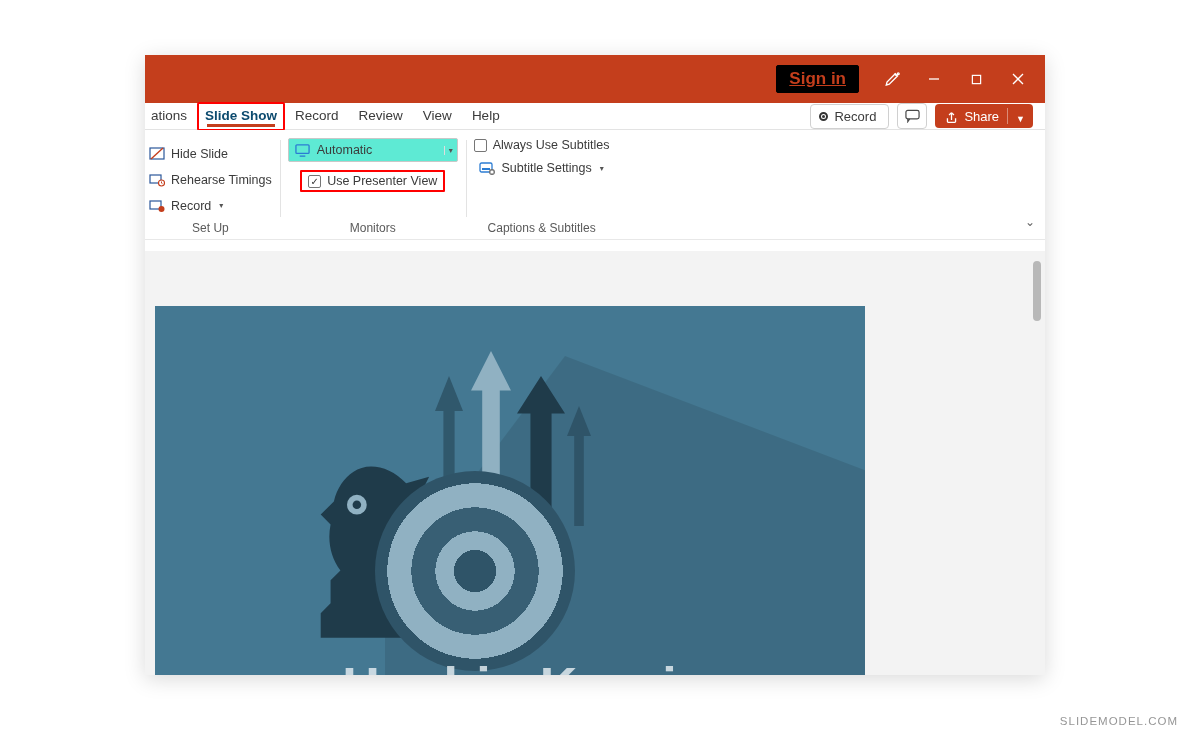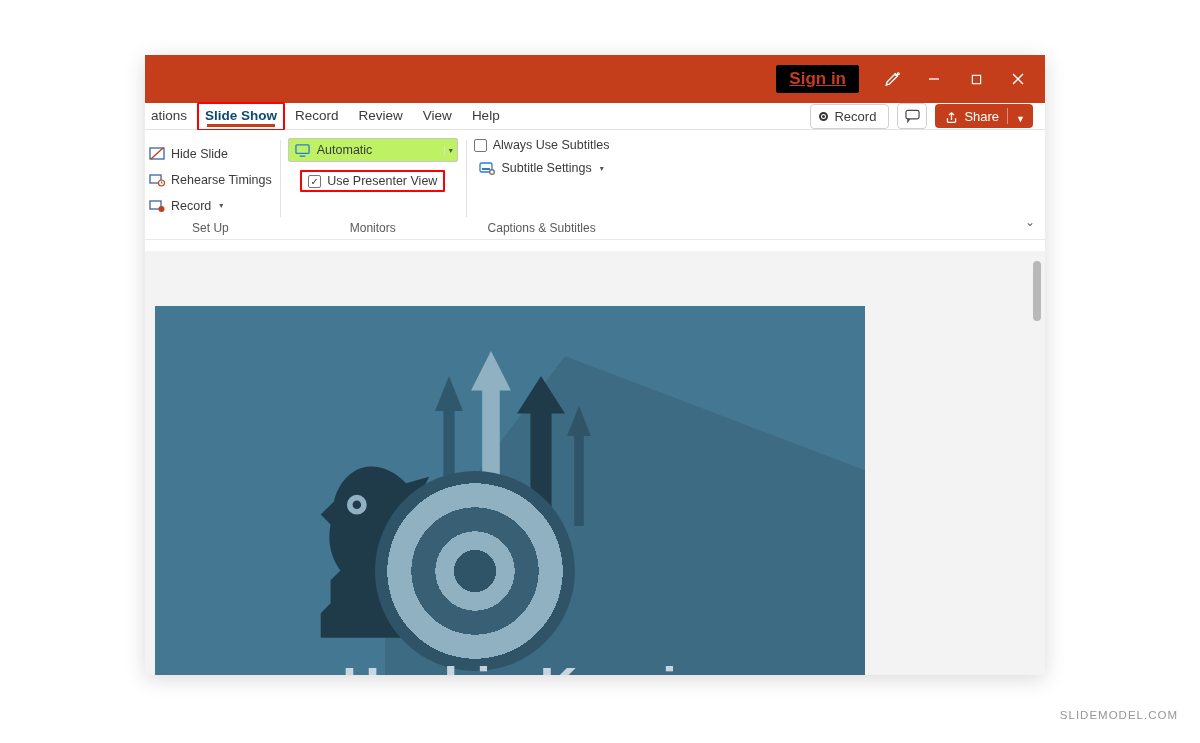--- a/index.html
+++ b/index.html
@@ -121,21 +121,21 @@
   .ritem { display: flex; align-items: center; gap: 6px; white-space: nowrap; cursor: pointer; }
   .ritem.disabled { color: #bdbdbd; }
   .ico16 { width: 16px; height: 16px; display: inline-flex; align-items: center; justify-content: center; }
   .chk { width: 13px; height: 13px; border: 1px solid #767676; border-radius: 2px; display: inline-flex; align-items: center; justify-content: center; font-size: 10px; color: #333; }
   .chk.off { border-color: #c8c8c8; }
   .chk.on::after { content: "✓"; }
   .mini-chev { font-size: 8px; margin-left: 2px; color: #555; }
 
   .monitor-select {
     display: flex; align-items: center; border: 1px solid #c8c8c8; border-radius: 2px;
-    height: 24px; width: 170px; padding: 0 4px 0 6px; gap: 6px; background: #bef264;
+    height: 24px; width: 170px; padding: 0 4px 0 6px; gap: 6px; background: #5eead4;
   }
   .monitor-select .val { flex: 1; font-size: 12.5px; }
   .monitor-select .dd { border-left: 1px solid #ddd; padding-left: 4px; font-size: 8px; color: #555; }
 
   .red-box { border: 2px solid #f00; padding: 2px 6px; border-radius: 1px; display: inline-flex; align-items: center; gap: 6px; }
 
   .collapse-chev {
     position: absolute; right: 10px; bottom: 10px; font-size: 12px; color: #666; cursor: pointer;
   }
 
@@ -179,21 +179,21 @@
     box-shadow: 0 0 0 0 rgba(0,0,0,0);
   }
 
   .slide-title {
     position: absolute; left: 0; right: 0; bottom: -10px; text-align: center;
     color: #eaf1f5; font-size: 52px; font-weight: 700; letter-spacing: 1px;
     opacity: .8;
   }
 
   .watermark {
-    position: absolute; right: 22px; bottom: 22px; font-size: 11.5px; letter-spacing: 1px;
+    position: absolute; right: 22px; bottom: 16px; font-size: 11.5px; letter-spacing: 1px;
     color: #969696; font-weight: 500;
   }
 </style>
 </head>
 <body>
 
 <div class="frame">
 
   <div class="titlebar">
     <div class="titlebar-spacer"></div>

